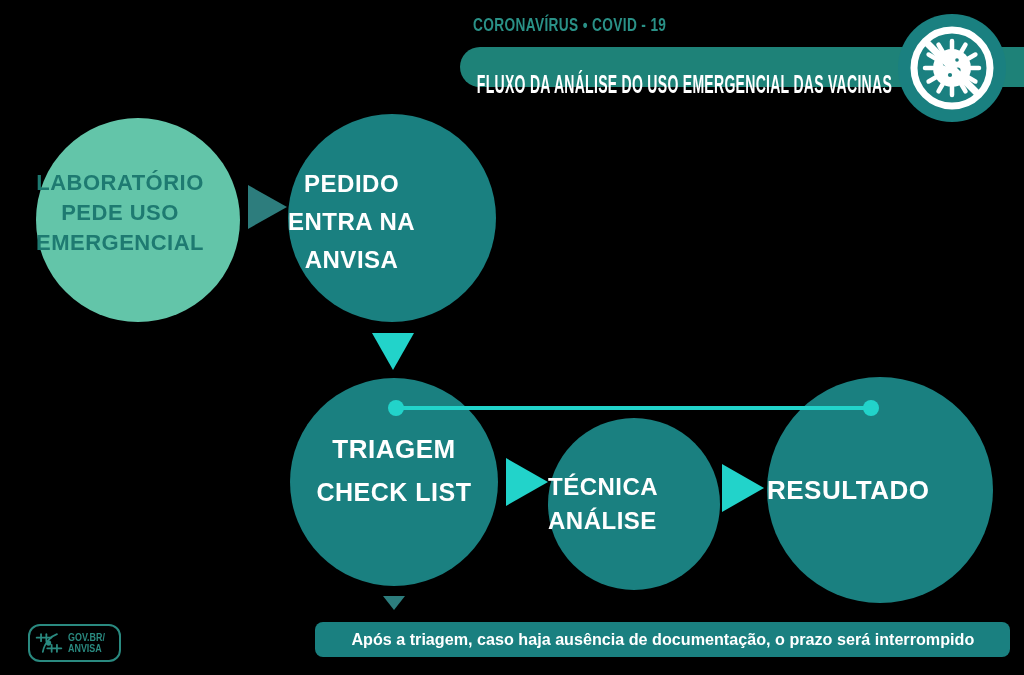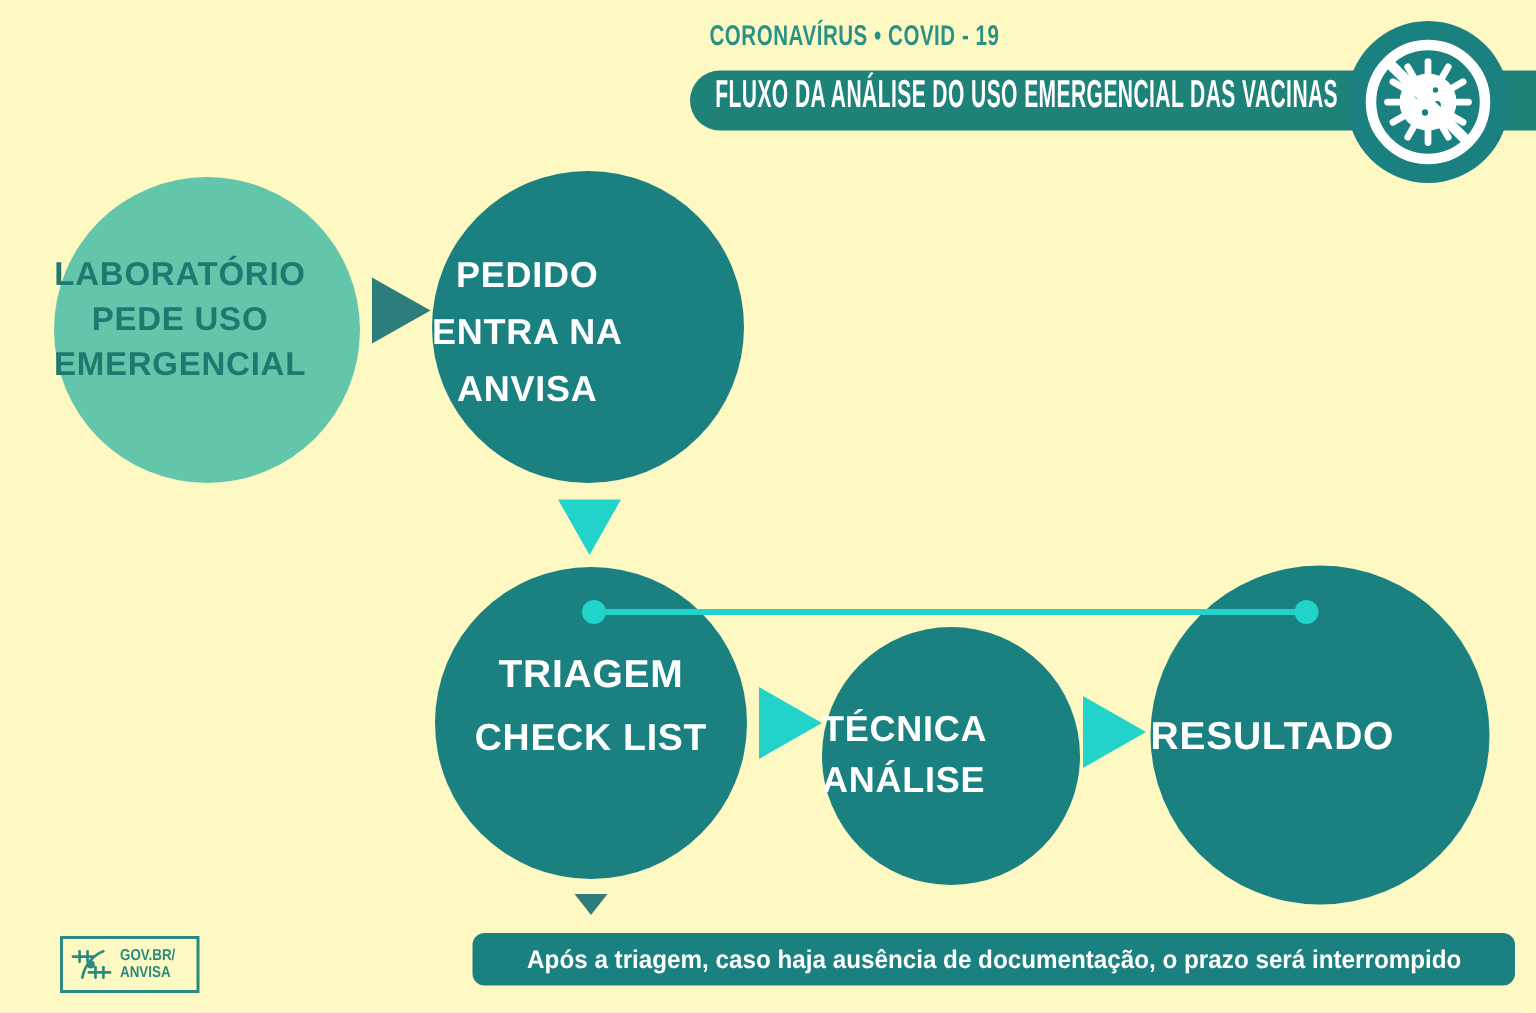--- a/index.html
+++ b/index.html
@@ -1,35 +1,35 @@
 <!DOCTYPE html>
 <html><head>
 <meta charset="utf-8">
 <style>
   * { margin:0; padding:0; box-sizing:border-box; }
   html,body { background:#e8e8e8; }
   .canvas {
-    position:relative; width:1024px; height:675px; background:#fef9c3;
+    position:relative; width:1024px; height:675px; background:#000000;
     overflow:hidden; font-family:"Liberation Sans", sans-serif;
   }
 
   
   .kicker {
     position:absolute; left:473px; top:14px; white-space:nowrap;
     font-size:19px; font-weight:bold; color:#2A9187; letter-spacing:0.5px;
   }
   .kicker span { display:inline-block; transform:scaleX(0.72); transform-origin:left center; }
 
   .banner {
     position:absolute; left:460px; top:47px; width:564px; height:40px;
     background:#1E8278; border-radius:20px 0 0 20px;
   }
   .banner-text-zone {
     position:absolute; left:0; top:0; width:448px; height:53px;
-    display:flex; align-items:flex-start; justify-content:center;
+    display:flex; align-items:flex-end; justify-content:center;
   }
   .banner-text-zone span {
     white-space:nowrap; font-size:26px; font-weight:bold; color:#ffffff;
     letter-spacing:0.5px; transform:scaleX(0.54); transform-origin:center center;
   }
 
   .badge { position:absolute; left:898px; top:14px; width:108px; height:108px; }
 
   
   .circle {
@@ -103,22 +103,22 @@
 
   
   .note {
     position:absolute; left:315px; top:622px; width:695px; height:35px;
     background:#1A8080; border-radius:8px;
     display:flex; align-items:center; justify-content:center;
   }
   .note span { color:#ffffff; font-size:17px; font-weight:bold; white-space:nowrap; transform:scaleX(0.95); }
 
   .logo {
-    position:absolute; left:40px; top:624px; width:93px; height:38px;
-    border:2.5px solid #2A8A80; border-radius:0;
+    position:absolute; left:28px; top:624px; width:93px; height:38px;
+    border:2.5px solid #2A8A80; border-radius:12px;
     display:flex; align-items:center;
   }
   .logo svg { margin-left:4px; flex:0 0 auto; }
   .logo-text { margin-left:4px; color:#2A8A80; font-weight:bold; font-size:10.5px; line-height:11.5px; }
   .logo-text div { transform:scaleX(0.85); transform-origin:left center; white-space:nowrap; }
 </style>
 </head>
 <body>
 
 <div class="canvas">

